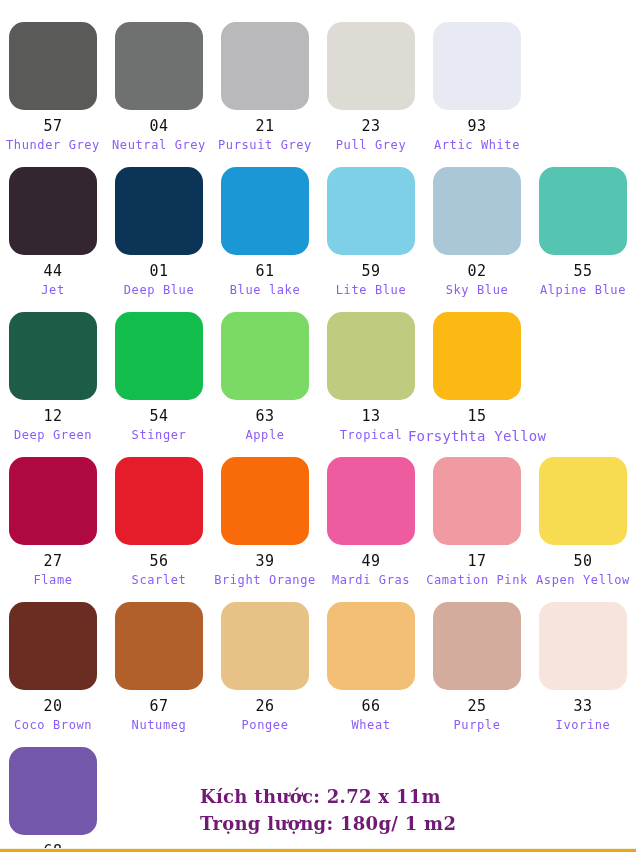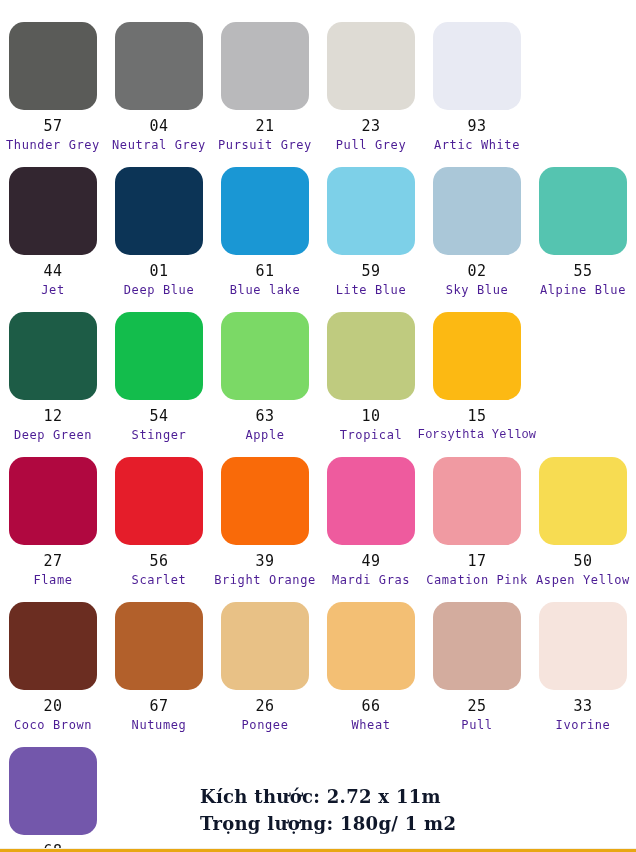--- a/index.html
+++ b/index.html
@@ -42,42 +42,41 @@
     font-size:15px;
     color:#111111;
     letter-spacing:0.5px;
     margin-top:9px;
     line-height:1.05;
     text-align:center;
     white-space:nowrap;
   }
   .cname{
     font-size:12px;
-    color:#4c1d95;
+    color:#8b5cf6;
     letter-spacing:0.6px;
     margin-top:4px;
     line-height:1.05;
     text-align:center;
     white-space:nowrap;
   }
   .cname.small{
-    font-size:12px;
+    font-size:14px;
     letter-spacing:0.2px;
-    font-family:Liberation Mono, monospace;
   }
   .lastrow{
     display:flex;
     width:636px;
     height:118px;
     align-items:flex-start;
   }
   .spec{
     margin-left:94px;
     margin-top:36px;
-    color:#0f172a;
+    color:#701a75;
     font-family:"DejaVu Serif","Liberation Serif",serif;
     font-weight:bold;
     font-size:18px;
     line-height:1.5;
     letter-spacing:0.3px;
   }
   .spec div{white-space:nowrap;}
   .bottom-rule{
     position:absolute;
     left:0;
@@ -170,21 +169,21 @@
           <div class="code">54</div>
           <div class="cname">Stinger</div>
         </div>
         <div class="cell">
           <div class="swatch" style="background: rgb(123, 217, 102);"></div>
           <div class="code">63</div>
           <div class="cname">Apple</div>
         </div>
         <div class="cell">
           <div class="swatch" style="background: rgb(191, 203, 127);"></div>
-          <div class="code">10</div>
+          <div class="code">13</div>
           <div class="cname">Tropical</div>
         </div>
         <div class="cell">
           <div class="swatch" style="background: rgb(252, 185, 19);"></div>
           <div class="code">15</div>
           <div class="cname small">Forsythta Yellow</div>
         </div>
       </div>
       <div class="row">
         <div class="cell">
@@ -235,21 +234,21 @@
           <div class="cname">Pongee</div>
         </div>
         <div class="cell">
           <div class="swatch" style="background: rgb(243, 191, 116);"></div>
           <div class="code">66</div>
           <div class="cname">Wheat</div>
         </div>
         <div class="cell">
           <div class="swatch" style="background: rgb(211, 172, 158);"></div>
           <div class="code">25</div>
-          <div class="cname">Pull</div>
+          <div class="cname">Purple</div>
         </div>
         <div class="cell">
           <div class="swatch" style="background: rgb(246, 228, 221);"></div>
           <div class="code">33</div>
           <div class="cname">Ivorine</div>
         </div>
       </div>
     </div>
 
   <div class="lastrow" id="last-row">

